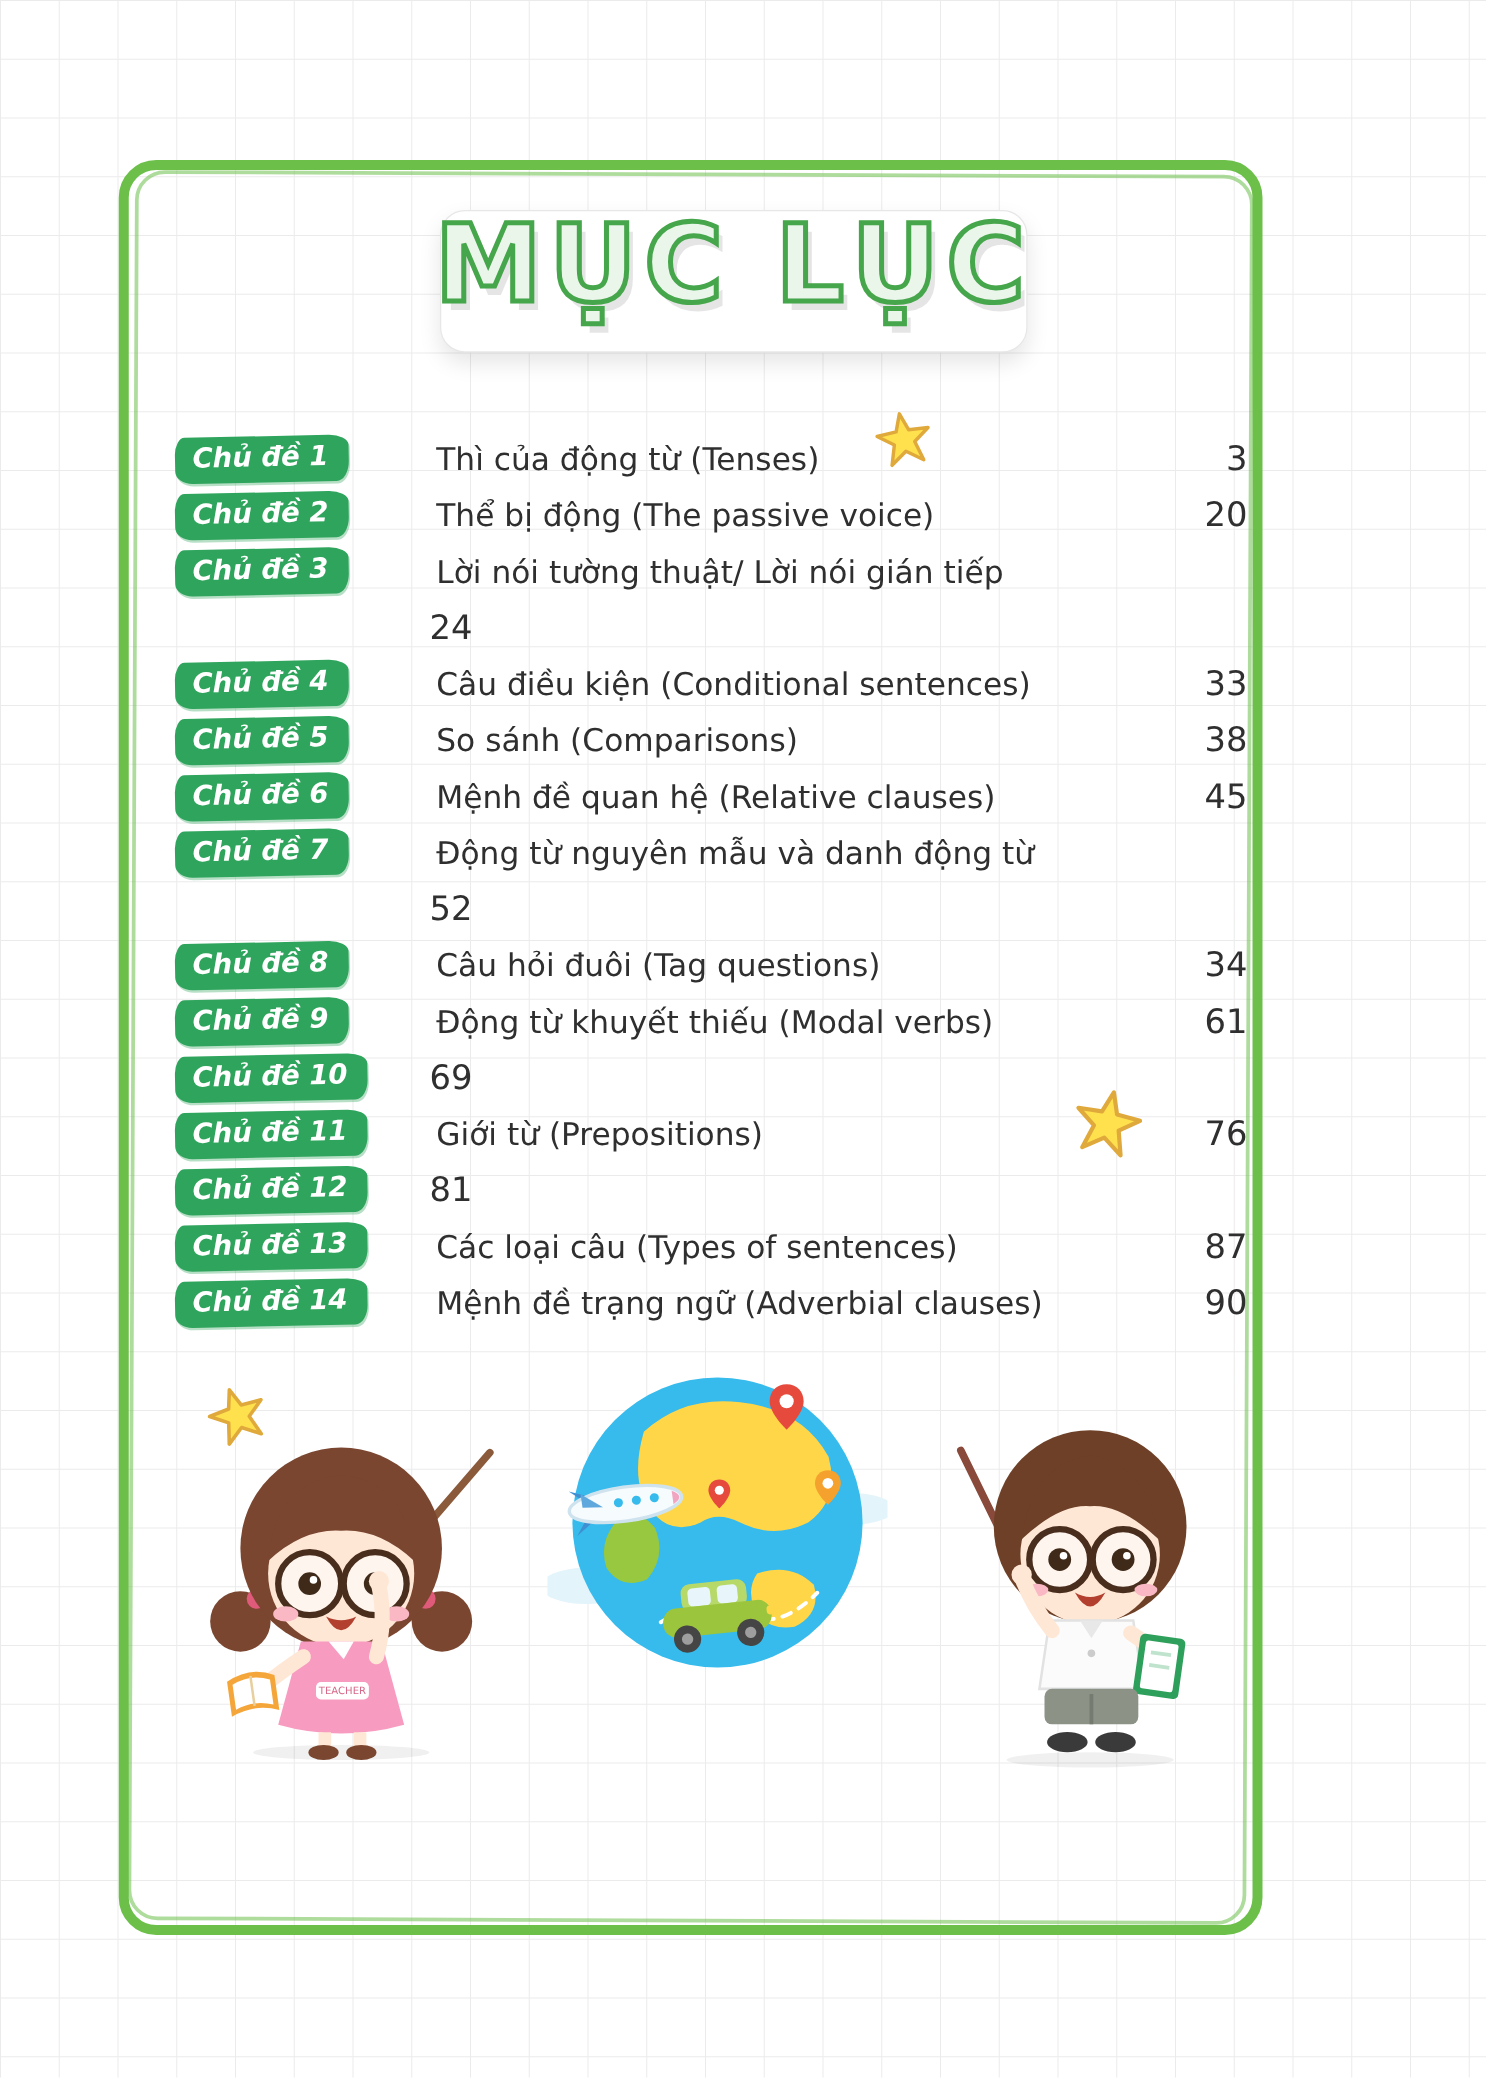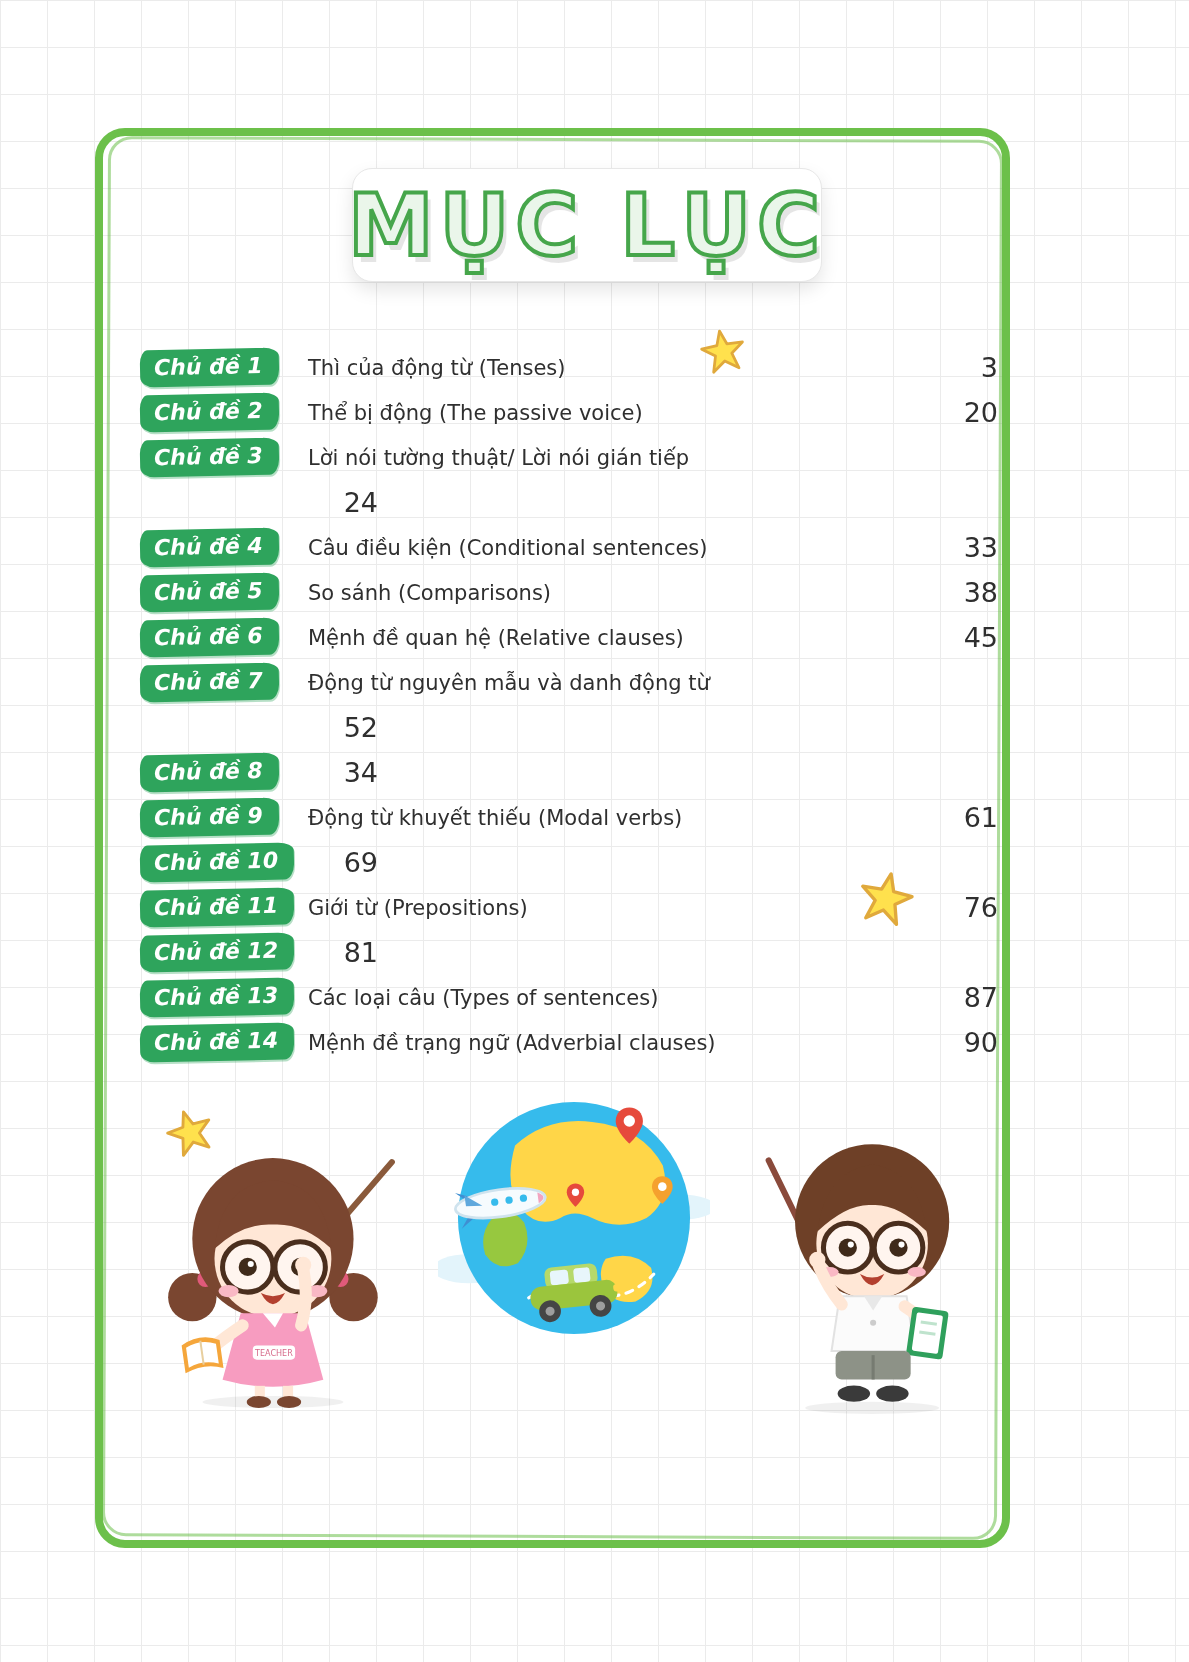--- a/index.html
+++ b/index.html
@@ -24,21 +24,21 @@
     content:"";position:absolute;left:2px;top:2px;right:2px;bottom:2px;
     border:3px solid rgba(108,192,74,0.55);border-radius:24px;
     transform:rotate(.25deg);
   }
 
   
   .title-card{
     position:absolute;left:352px;top:168px;width:468px;height:112px;
     background:#ffffff;border:1px solid #e7e7e7;border-radius:20px;
     box-shadow:0 8px 18px rgba(0,0,0,0.10);
-    display:flex;align-items:center;justify-content:center;
+    display:flex;justify-content:center;
   }
   .title-text{
     font-size:86px;font-weight:800;letter-spacing:6px;line-height:1;
     color:#eaf6ea;
     -webkit-text-stroke:4px #46a64b;
     text-shadow:5px 7px 0 rgba(0,0,0,0.10);
     white-space:nowrap;
   }
 
   
@@ -53,21 +53,21 @@
     display:inline-block;
     background:#2ea45c;color:#ffffff;
     font-style:italic;font-weight:bold;font-size:22px;line-height:1;
     padding:7px 16px 8px 14px;
     border-radius:8px 16px 10px 14px / 14px 8px 16px 10px;
     transform:rotate(-1.2deg);
     box-shadow:1px 2px 0 rgba(46,164,92,0.35);
     white-space:nowrap;
   }
   .toc-title{
-    flex:1;font-size:21px;color:#2f2f2f;white-space:nowrap;
+    flex:1;font-size:25px;color:#2f2f2f;white-space:nowrap;margin-left:41px;
   }
   .toc-page{
     width:70px;flex:none;text-align:right;font-size:27px;color:#2f2f2f;
   }
 
   .deco{position:absolute;}
   .shadow-ellipse{fill:rgba(0,0,0,0.06);}
 </style>
 </head>
 <body>
@@ -117,20 +117,21 @@
       <div class="badge-col"><span class="badge">Chủ đề 7</span></div>
       <div class="toc-title">Động từ nguyên mẫu và danh động từ</div>
       <div class="toc-page"></div>
     </div>
     <div class="toc-row">
       <div class="badge-col"></div>
       <div class="toc-page">52</div>
     </div>
     <div class="toc-row">
       <div class="badge-col"><span class="badge">Chủ đề 8</span></div>
+      <div class="toc-title">Câu hỏi đuôi (Tag questions)</div>
       <div class="toc-page">34</div>
     </div>
     <div class="toc-row">
       <div class="badge-col"><span class="badge">Chủ đề 9</span></div>
       <div class="toc-title">Động từ khuyết thiếu (Modal verbs)</div>
       <div class="toc-page">61</div>
     </div>
     <div class="toc-row">
       <div class="badge-col"><span class="badge">Chủ đề 10</span></div>
       <div class="toc-page">69</div>

